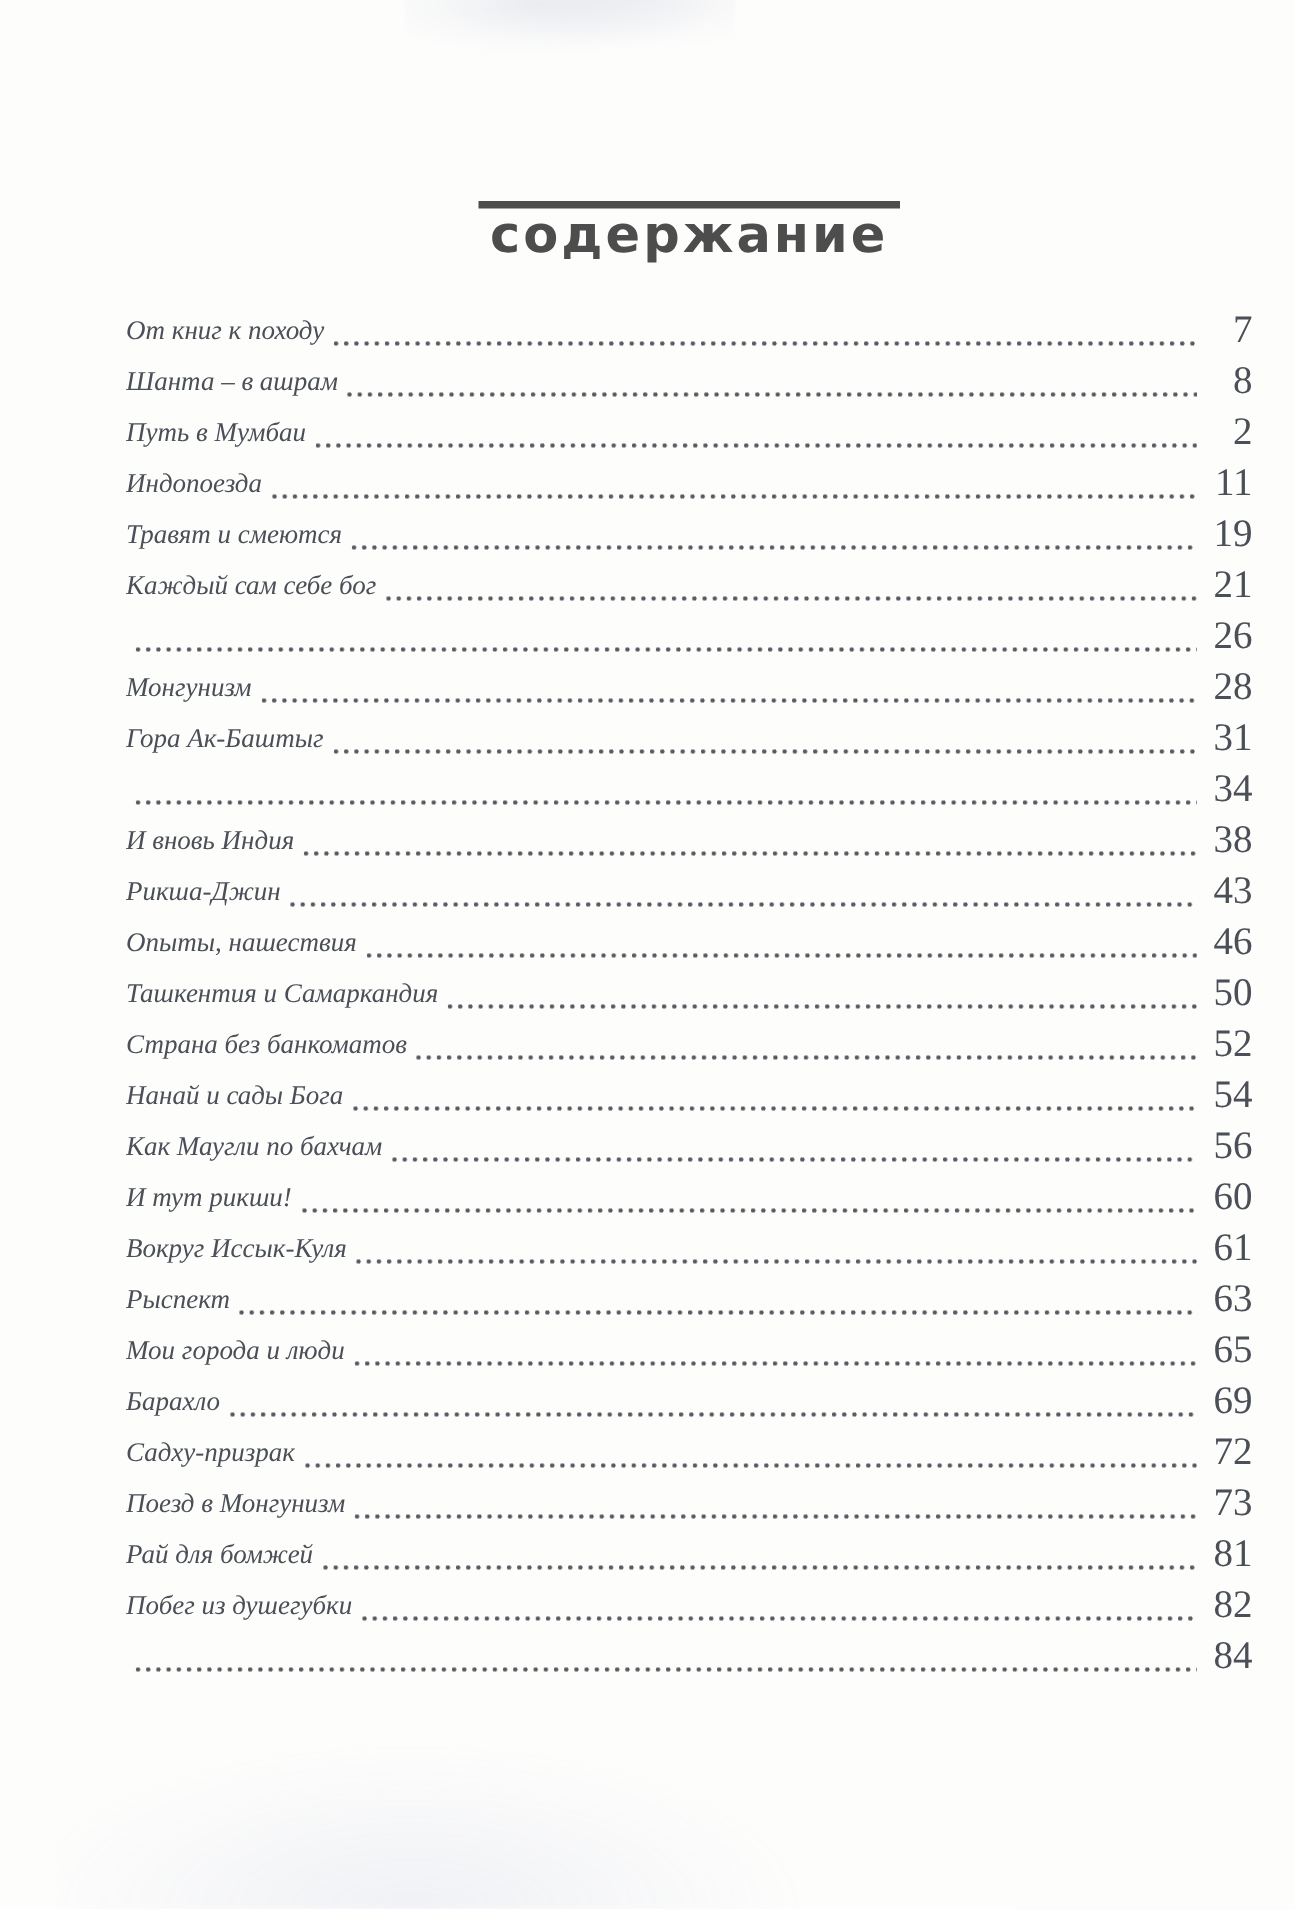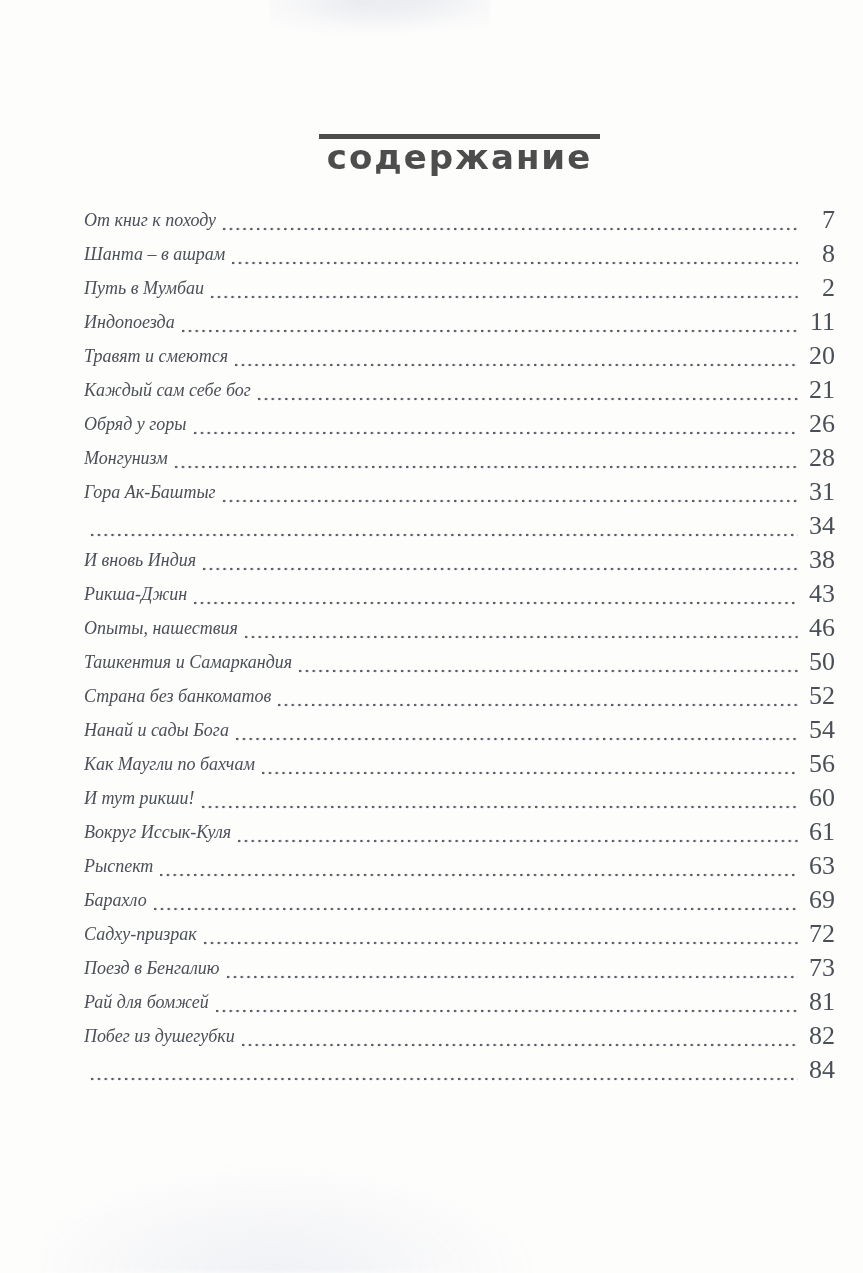--- a/index.html
+++ b/index.html
@@ -131,32 +131,31 @@
 
       <div class="toc-row">
         <span class="toc-title">Индопоезда</span>
         <span class="toc-dots"></span>
         <span class="toc-page">11</span>
       </div>
 
       <div class="toc-row">
         <span class="toc-title">Травят и смеются</span>
         <span class="toc-dots"></span>
-        <span class="toc-page">20</span>
+        <span class="toc-page">19</span>
       </div>
 
       <div class="toc-row">
         <span class="toc-title">Каждый сам себе бог</span>
         <span class="toc-dots"></span>
         <span class="toc-page">21</span>
       </div>
 
 
       <div class="toc-row">
-        <span class="toc-title">Обряд у горы</span>
         <span class="toc-dots"></span>
         <span class="toc-page">26</span>
       </div>
 
       <div class="toc-row">
         <span class="toc-title">Монгунизм</span>
         <span class="toc-dots"></span>
         <span class="toc-page">28</span>
       </div>
 
@@ -224,35 +223,40 @@
         <span class="toc-dots"></span>
         <span class="toc-page">61</span>
       </div>
 
       <div class="toc-row">
         <span class="toc-title">Рыспект</span>
         <span class="toc-dots"></span>
         <span class="toc-page">63</span>
       </div>
 
+      <div class="toc-row">
+        <span class="toc-title">Мои города и люди</span>
+        <span class="toc-dots"></span>
+        <span class="toc-page">65</span>
+      </div>
 
       <div class="toc-row">
         <span class="toc-title">Барахло</span>
         <span class="toc-dots"></span>
         <span class="toc-page">69</span>
       </div>
 
       <div class="toc-row">
         <span class="toc-title">Садху-призрак</span>
         <span class="toc-dots"></span>
         <span class="toc-page">72</span>
       </div>
 
       <div class="toc-row">
-        <span class="toc-title">Поезд в Бенгалию</span>
+        <span class="toc-title">Поезд в Монгунизм</span>
         <span class="toc-dots"></span>
         <span class="toc-page">73</span>
       </div>
 
 
       <div class="toc-row">
         <span class="toc-title">Рай для бомжей</span>
         <span class="toc-dots"></span>
         <span class="toc-page">81</span>
       </div>

